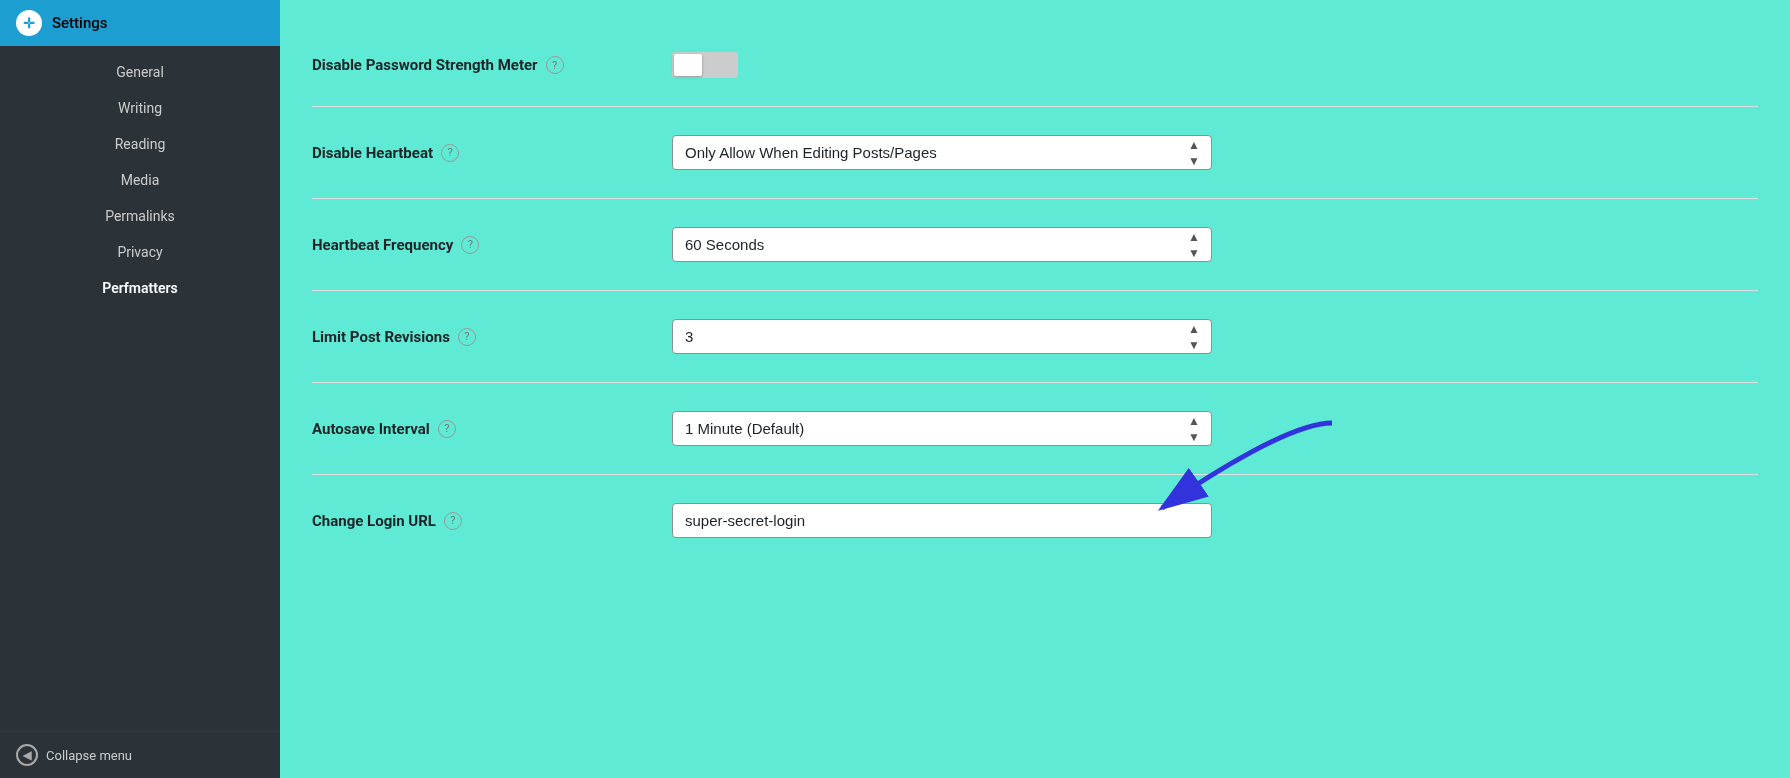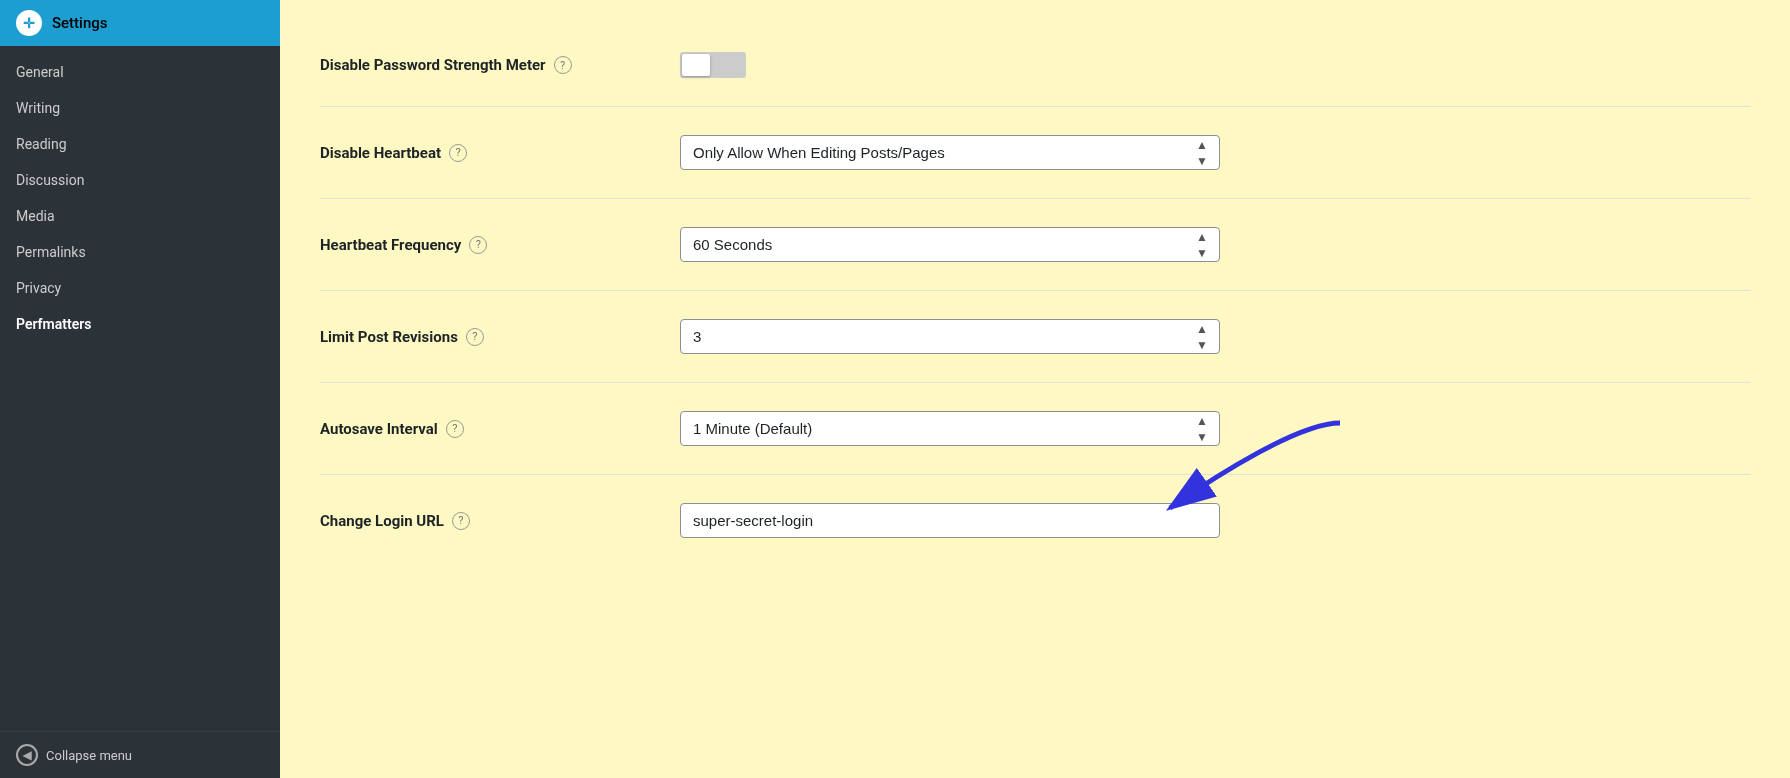--- a/index.html
+++ b/index.html
@@ -56,20 +56,21 @@
       padding-top: 8px;
     }
 
     .sidebar-item {
       padding: 10px 16px;
       color: #ccc;
       cursor: pointer;
       font-size: 14px;
       display: block;
       text-decoration: none;
+      text-align: center;
     }
 
     .sidebar-item.active {
       color: #fff;
       font-weight: 600;
     }
 
     .sidebar-collapse {
       padding: 12px 16px;
       display: flex;
@@ -89,23 +90,23 @@
       display: flex;
       align-items: center;
       justify-content: center;
       font-size: 12px;
       color: #aaa;
     }
 
     
     .main {
       flex: 1;
-      background: #fef9c3;
+      background: #5eead4;
       overflow-y: auto;
-      padding: 24px 40px;
+      padding: 24px 32px;
     }
 
     .settings-row {
       display: flex;
       align-items: center;
       padding: 28px 0;
       border-bottom: 1px solid #e0e0e0;
       gap: 20px;
     }
 
@@ -231,21 +232,20 @@
 <aside class="sidebar">
   <div class="sidebar-header">
     <div class="wp-logo">✛</div>
     <span class="sidebar-header-title">Settings</span>
   </div>
 
   <nav class="sidebar-nav">
     <a class="sidebar-item">General</a>
     <a class="sidebar-item">Writing</a>
     <a class="sidebar-item">Reading</a>
-    <a class="sidebar-item">Discussion</a>
     <a class="sidebar-item">Media</a>
     <a class="sidebar-item">Permalinks</a>
     <a class="sidebar-item">Privacy</a>
     <a class="sidebar-item active">Perfmatters</a>
   </nav>
 
   <div class="sidebar-collapse">
     <div class="collapse-icon">◀</div>
     <span>Collapse menu</span>
   </div>

